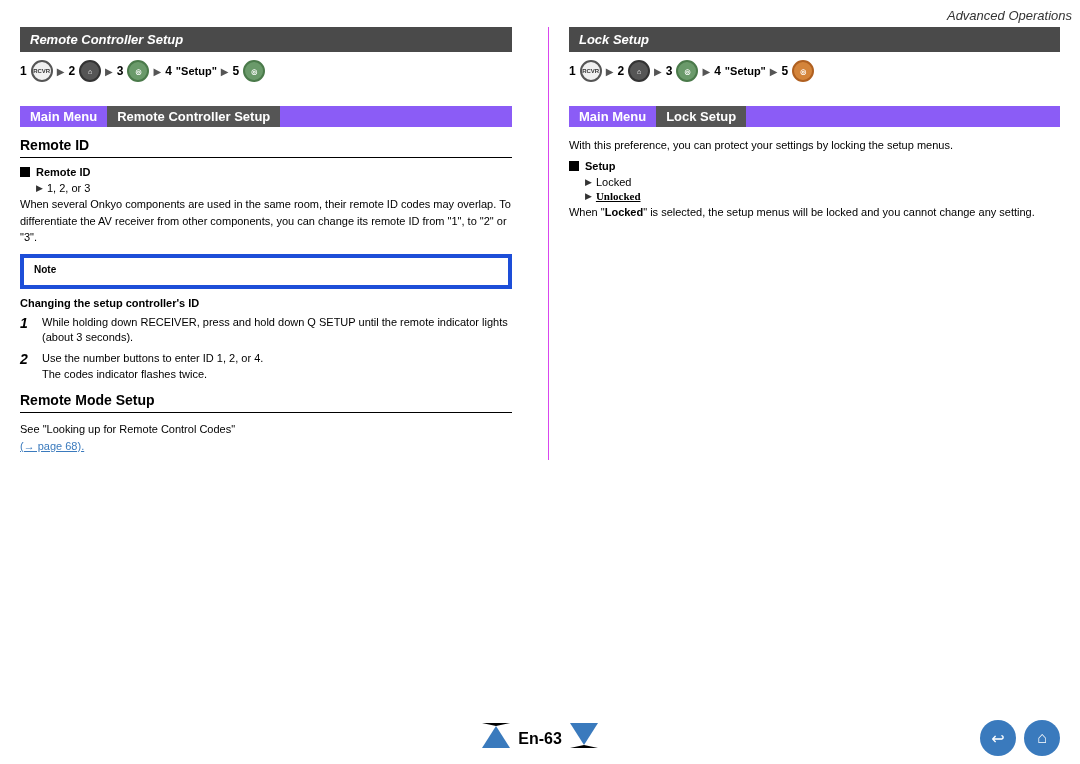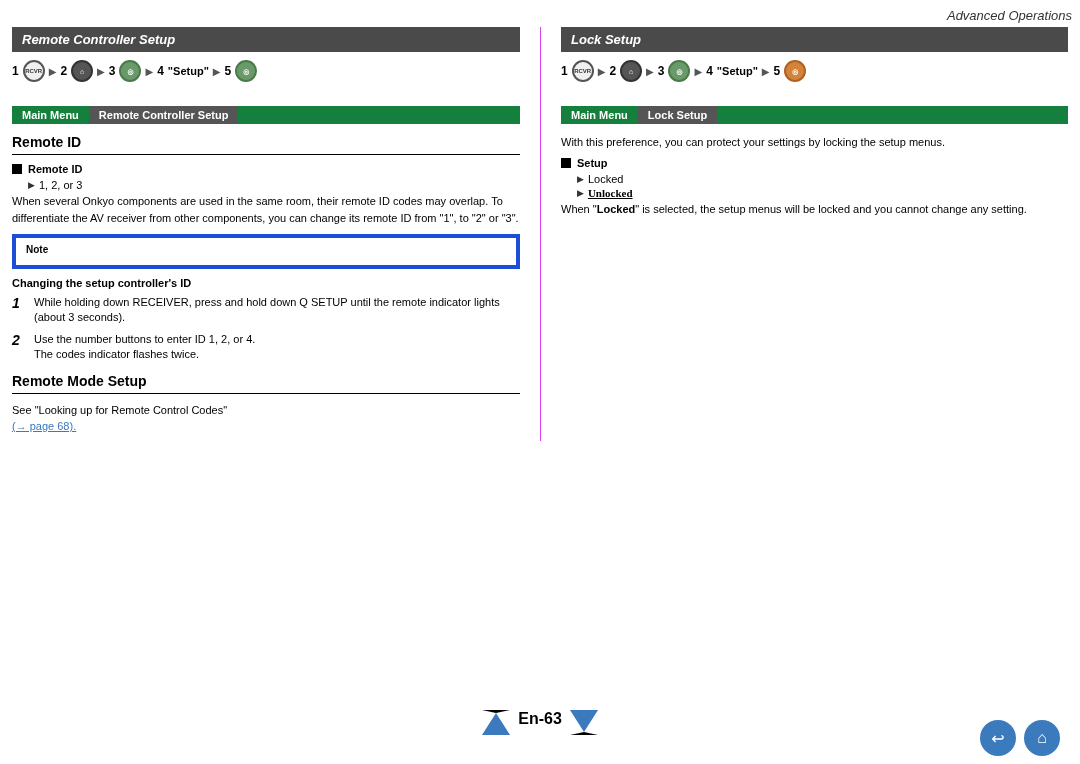--- a/index.html
+++ b/index.html
@@ -17,22 +17,22 @@
     .page-header {
       text-align: right;
       padding: 8px 8px 4px;
       font-style: italic;
       font-size: 13px;
       color: #333;
     }
 
     .main-content {
       display: flex;
-      gap: 0;
-      padding: 0 12px;
+      gap: 16px;
+      padding: 0 20px;
     }
 
     .left-panel {
       width: 50%;
       padding-right: 20px;
     }
 
     .right-panel {
       width: 50%;
       padding-left: 20px;
@@ -100,24 +100,24 @@
       font-size: 10px;
       color: #555;
     }
 
     .setup-text {
       font-size: 11px;
       font-weight: bold;
     }
 
     .breadcrumb-bar {
-      background: #15803d;
+      background: #8b5cf6;
       color: #fff;
       display: flex;
-      font-size: 11px;
+      font-size: 13px;
       font-weight: bold;
       margin-bottom: 10px;
       margin-top: 24px;
     }
 
     .breadcrumb-bar .bc-item {
       padding: 3px 10px;
     }
 
     .breadcrumb-bar .bc-item.active {
@@ -214,26 +214,26 @@
       line-height: 1.4;
     }
 
     .underline-link {
       color: #3a7abd;
       text-decoration: underline;
     }
 
     .bottom-bar {
       position: absolute;
-      bottom: 4px;
+      bottom: 16px;
       left: 0;
       right: 0;
       height: 50px;
       display: flex;
-      align-items: flex-start;
+      align-items: flex-end;
       justify-content: center;
       gap: 8px;
     }
 
     .page-nav-triangle {
       width: 0;
       height: 0;
       border-style: solid;
       cursor: pointer;
     }

